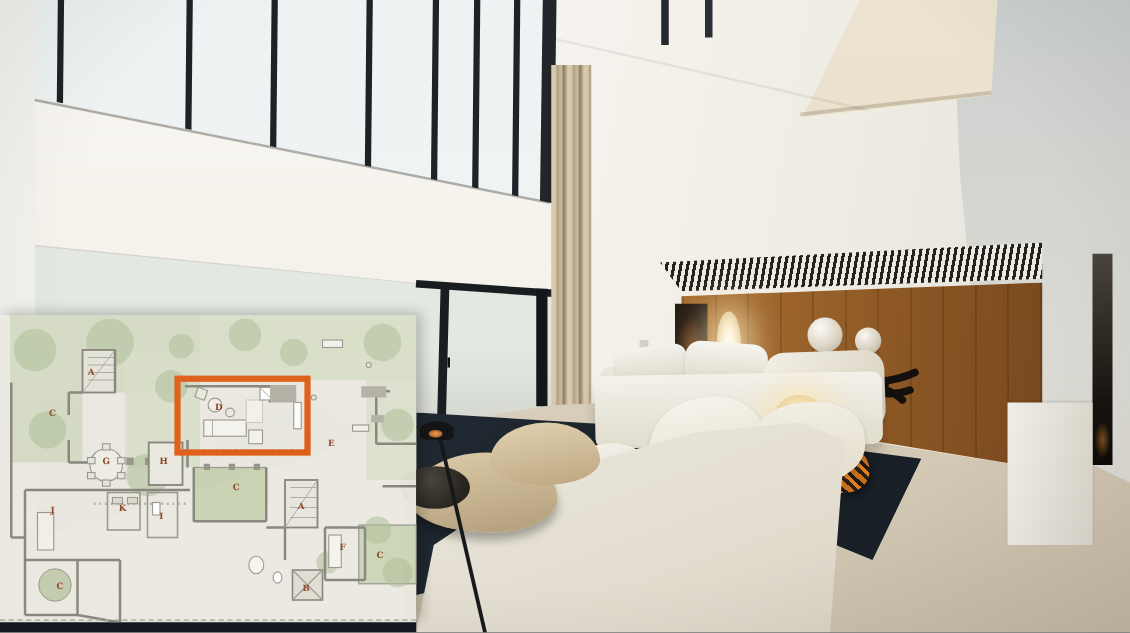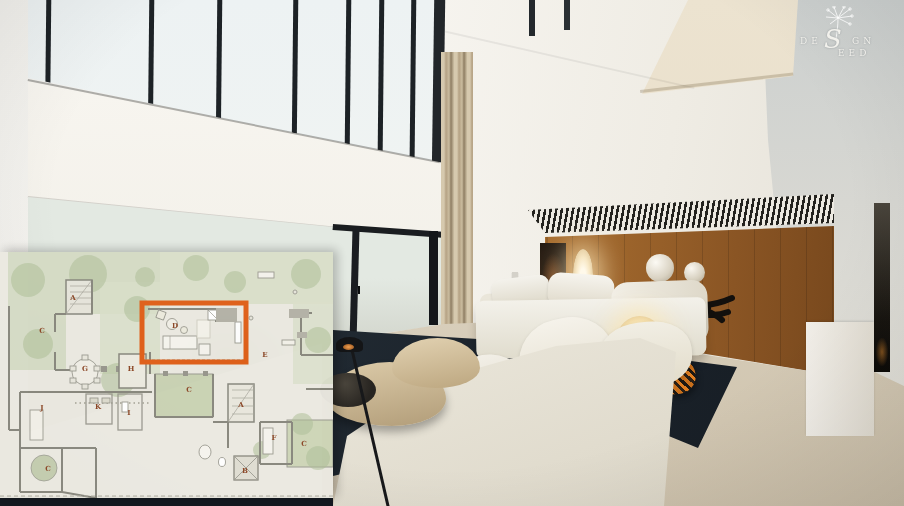--- a/index.html
+++ b/index.html
@@ -351,32 +351,14 @@
         <text x="42" y="158" text-anchor="middle" class="room-letter" fill="#8a4423">J</text>
         <text x="98" y="157" text-anchor="middle" class="room-letter" fill="#8a4423">K</text>
         <text x="129" y="163" text-anchor="middle" class="room-letter" fill="#8a4423">I</text>
         <text x="274" y="188" text-anchor="middle" class="room-letter" fill="#8a4423">F</text>
         <text x="304" y="194" text-anchor="middle" class="room-letter" fill="#8a4423">C</text>
         <text x="48" y="219" text-anchor="middle" class="room-letter" fill="#8a4423">C</text>
         <text x="245" y="221" text-anchor="middle" class="room-letter" fill="#8a4423">B</text>
       </g>
   </svg>
 
-  <div class="logo">
-    <svg class="icon" width="40" height="34">
-      <g stroke="rgba(255,255,255,.85)" stroke-width=".9" fill="none">
-        <path d="M16,12 L6,4 M16,12 L12,1 M16,12 L22,1 M16,12 L28,3 M16,12 L30,10 M16,12 L28,18 M16,12 L8,18 M16,12 L4,11"></path>
-        <circle cx="6" cy="4" r="1.2"></circle>
-          <circle cx="12" cy="1" r="1.2"></circle>
-          <circle cx="22" cy="1" r="1.2"></circle>
-        <circle cx="28" cy="3" r="1.2"></circle>
-          <circle cx="30" cy="10" r="1.2"></circle>
-          <circle cx="28" cy="18" r="1.2"></circle>
-        <path d="M16,12 C16,20 15,26 14,33"></path>
-      </g>
-    </svg>
-    <span class="r1a">DE</span>
-    <span class="bigS">S</span>
-    <span class="r1b">GN</span>
-    <span class="r2">EED</span>
-  </div>
 
 </div>
 
 </body></html>

